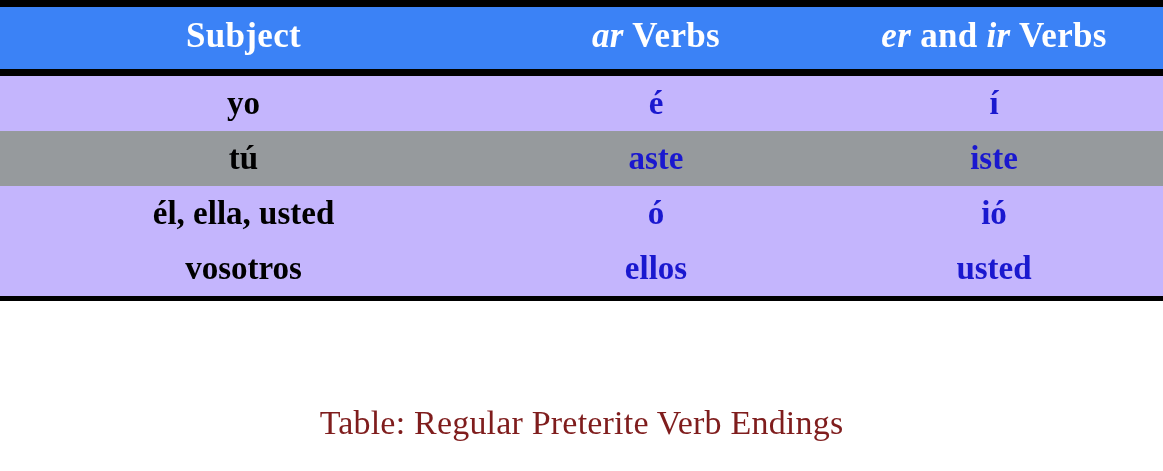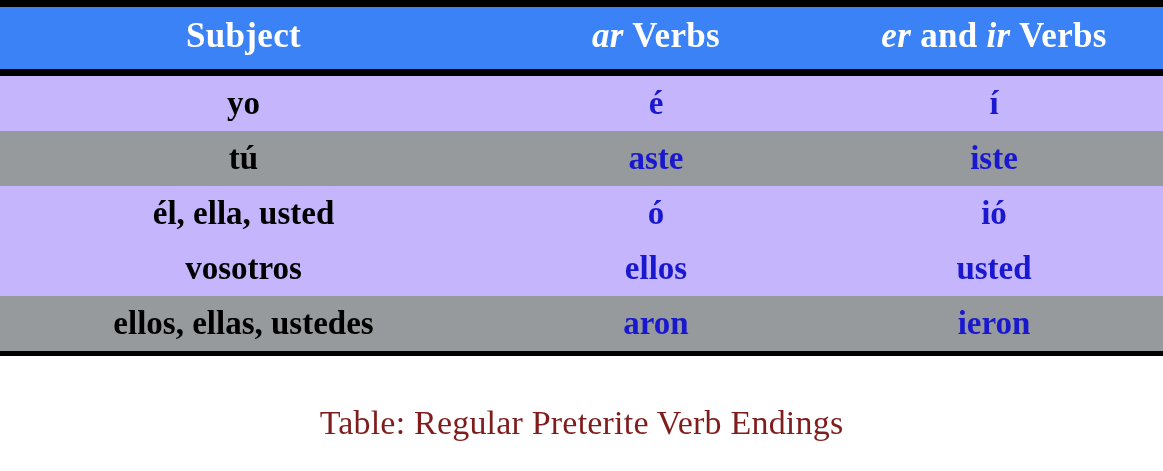--- a/index.html
+++ b/index.html
@@ -136,25 +136,20 @@
       <tr class="row-white">
         <td class="subject-cell">él, ella, usted</td>
         <td class="ending-cell">ó</td>
         <td class="ending-cell">ió</td>
       </tr>
       <tr class="row-white">
         <td class="subject-cell">vosotros</td>
         <td class="ending-cell">ellos</td>
         <td class="ending-cell">usted</td>
       </tr>
-      <tr class="row-gray">
-        <td class="subject-cell">ellos, ellas, ustedes</td>
-        <td class="ending-cell">aron</td>
-        <td class="ending-cell">ieron</td>
-      </tr>
       <tr>
         <td class="rule-bot" colspan="3"></td>
       </tr>
     </tbody>
   </table>
 
   <div class="caption">Table: Regular Preterite Verb Endings</div>
 
 </div>
 

